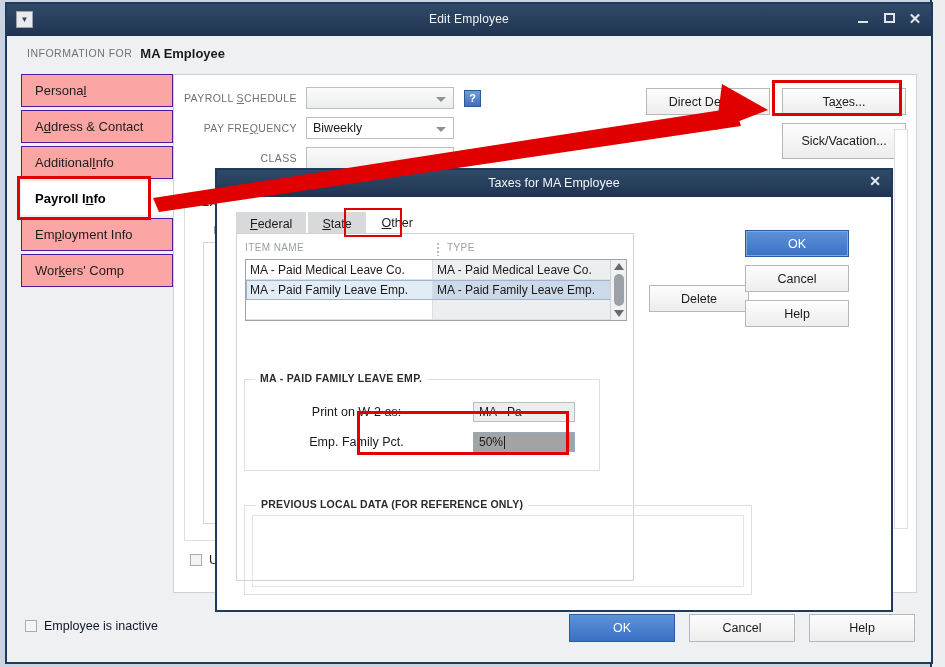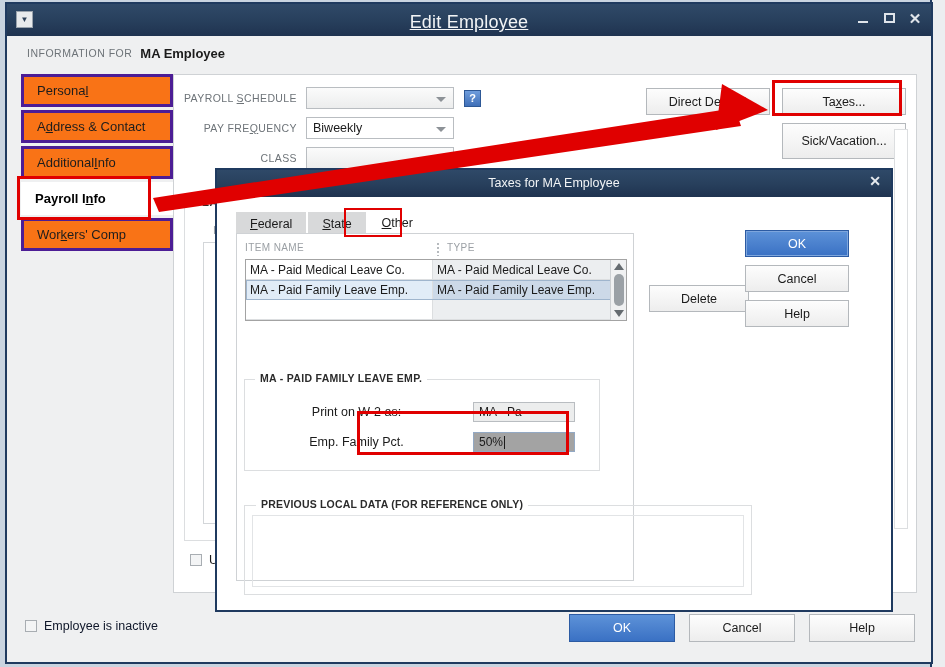--- a/index.html
+++ b/index.html
@@ -34,24 +34,23 @@
 
   .titlebar {
     position: relative;
     height: 32px;
     background: linear-gradient(to bottom, #2f4968 0%, #28405d 50%, #1f3350 100%);
     color: #ffffff;
   }
   .titlebar .tb-title {
     position: absolute; left: 0; right: 0; top: 8px;
     text-align: center;
-    font-size: 18px;
+    font-size: 12px;
     color: #f2f4f6;
     letter-spacing: .2px;
-    text-decoration: underline;
   }
   .tb-menu-icon {
     position: absolute; left: 9px; top: 7px;
     width: 17px; height: 17px;
     background: #e8eaec;
     border: 1px solid #9aa3ad;
     display: flex; align-items: center; justify-content: center;
     font-size: 8px; color: #2c3f57; line-height: 1;
   }
   .tb-btns {
@@ -92,27 +91,27 @@
     background: #eff0f1;
   }
 
   
   .sidebar {
     position: absolute; left: 14px; top: 4px;
     width: 152px;
   }
   .side-tab {
     height: 33px;
-    background: #f97316;
+    background: #fca5a5;
     margin-bottom: 3px;
     display: flex; align-items: center;
     padding-left: 13px;
     font-size: 13px;
     color: #1d1d1d;
-    border: 3px solid #4c1d95;
+    border: 1px solid #4c1d95;
   }
   .side-tab.active {
     background: #ffffff;
     border: 1px solid #ffffff;
     font-weight: bold;
     color: #000;
   }
   .side-tab u { text-decoration: underline; }
 
   
@@ -485,20 +484,21 @@
       <span class="info-value">MA Employee</span>
     </div>
 
     <div class="body-area">
 
       <div class="sidebar">
         <div class="side-tab">Persona<u>l</u></div>
         <div class="side-tab">A<u>d</u>dress &amp; Contact</div>
         <div class="side-tab">Additional <u>I</u>nfo</div>
         <div class="side-tab active">Payroll I<u>n</u>fo</div>
+        <div class="side-tab">Em<u>p</u>loyment Info</div>
         <div class="side-tab">Wor<u>k</u>ers' Comp</div>
       </div>
 
       <div class="content">
 
         <div class="form-rows">
           <div class="frow">
             <div class="flab">PAYROLL <u>S</u>CHEDULE</div>
             <div class="combo">
               <span></span>

